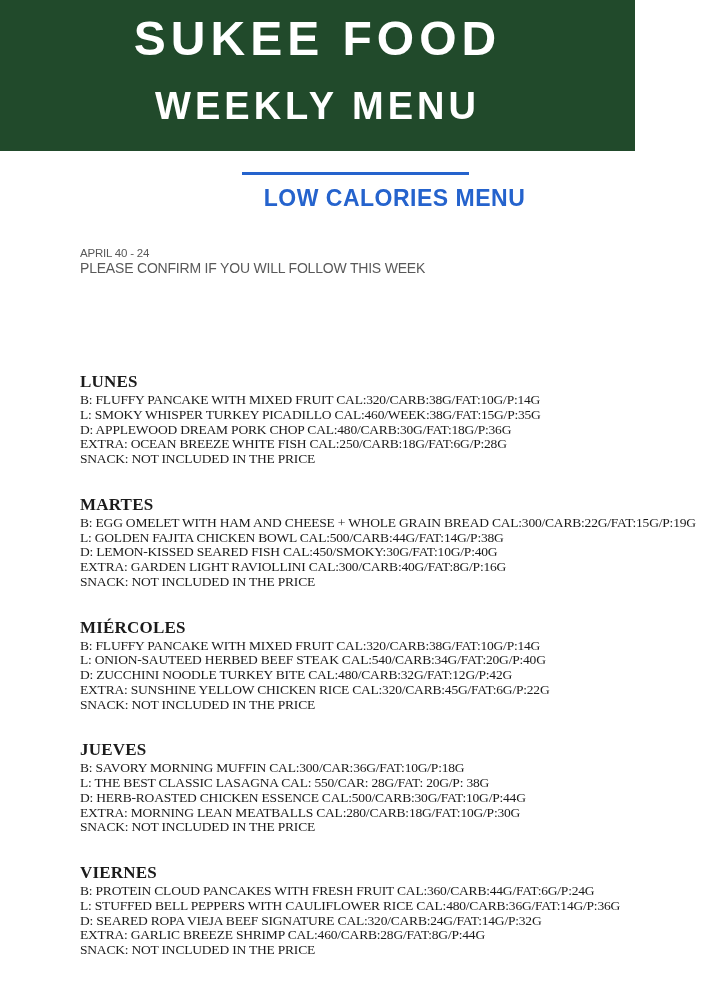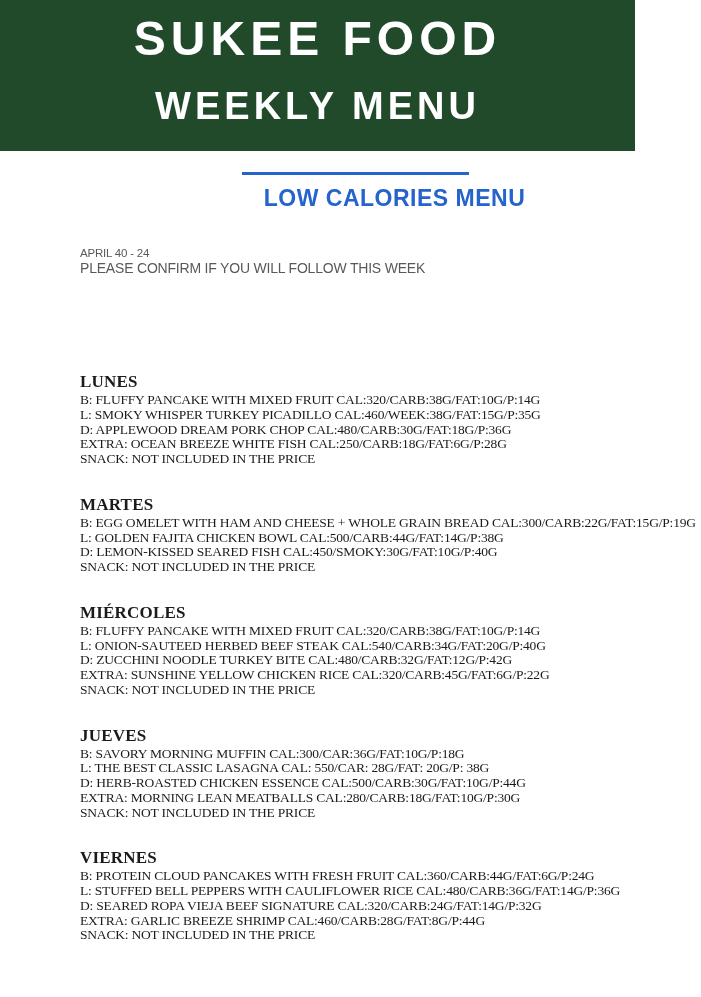--- a/index.html
+++ b/index.html
@@ -121,20 +121,21 @@
       <div class="menu-line">D: APPLEWOOD DREAM PORK CHOP CAL:480/CARB:30G/FAT:18G/P:36G</div>
       <div class="menu-line">EXTRA: OCEAN BREEZE WHITE FISH CAL:250/CARB:18G/FAT:6G/P:28G</div>
       <div class="menu-line">SNACK: NOT INCLUDED IN THE PRICE</div>
     </section>
 
     <section class="day">
       <h2 class="day-name">MARTES</h2>
       <div class="menu-line">B: EGG OMELET WITH HAM AND CHEESE + WHOLE GRAIN BREAD CAL:300/CARB:22G/FAT:15G/P:19G</div>
       <div class="menu-line">L: GOLDEN FAJITA CHICKEN BOWL CAL:500/CARB:44G/FAT:14G/P:38G</div>
       <div class="menu-line">D: LEMON-KISSED SEARED FISH CAL:450/SMOKY:30G/FAT:10G/P:40G</div>
+      <div class="menu-line">EXTRA: GARDEN LIGHT RAVIOLLINI CAL:300/CARB:40G/FAT:8G/P:16G</div>
       <div class="menu-line">SNACK: NOT INCLUDED IN THE PRICE</div>
     </section>
 
     <section class="day">
       <h2 class="day-name">MIÉRCOLES</h2>
       <div class="menu-line">B: FLUFFY PANCAKE WITH MIXED FRUIT CAL:320/CARB:38G/FAT:10G/P:14G</div>
       <div class="menu-line">L: ONION-SAUTEED HERBED BEEF STEAK CAL:540/CARB:34G/FAT:20G/P:40G</div>
       <div class="menu-line">D: ZUCCHINI NOODLE TURKEY BITE CAL:480/CARB:32G/FAT:12G/P:42G</div>
       <div class="menu-line">EXTRA: SUNSHINE YELLOW CHICKEN RICE CAL:320/CARB:45G/FAT:6G/P:22G</div>
       <div class="menu-line">SNACK: NOT INCLUDED IN THE PRICE</div>

